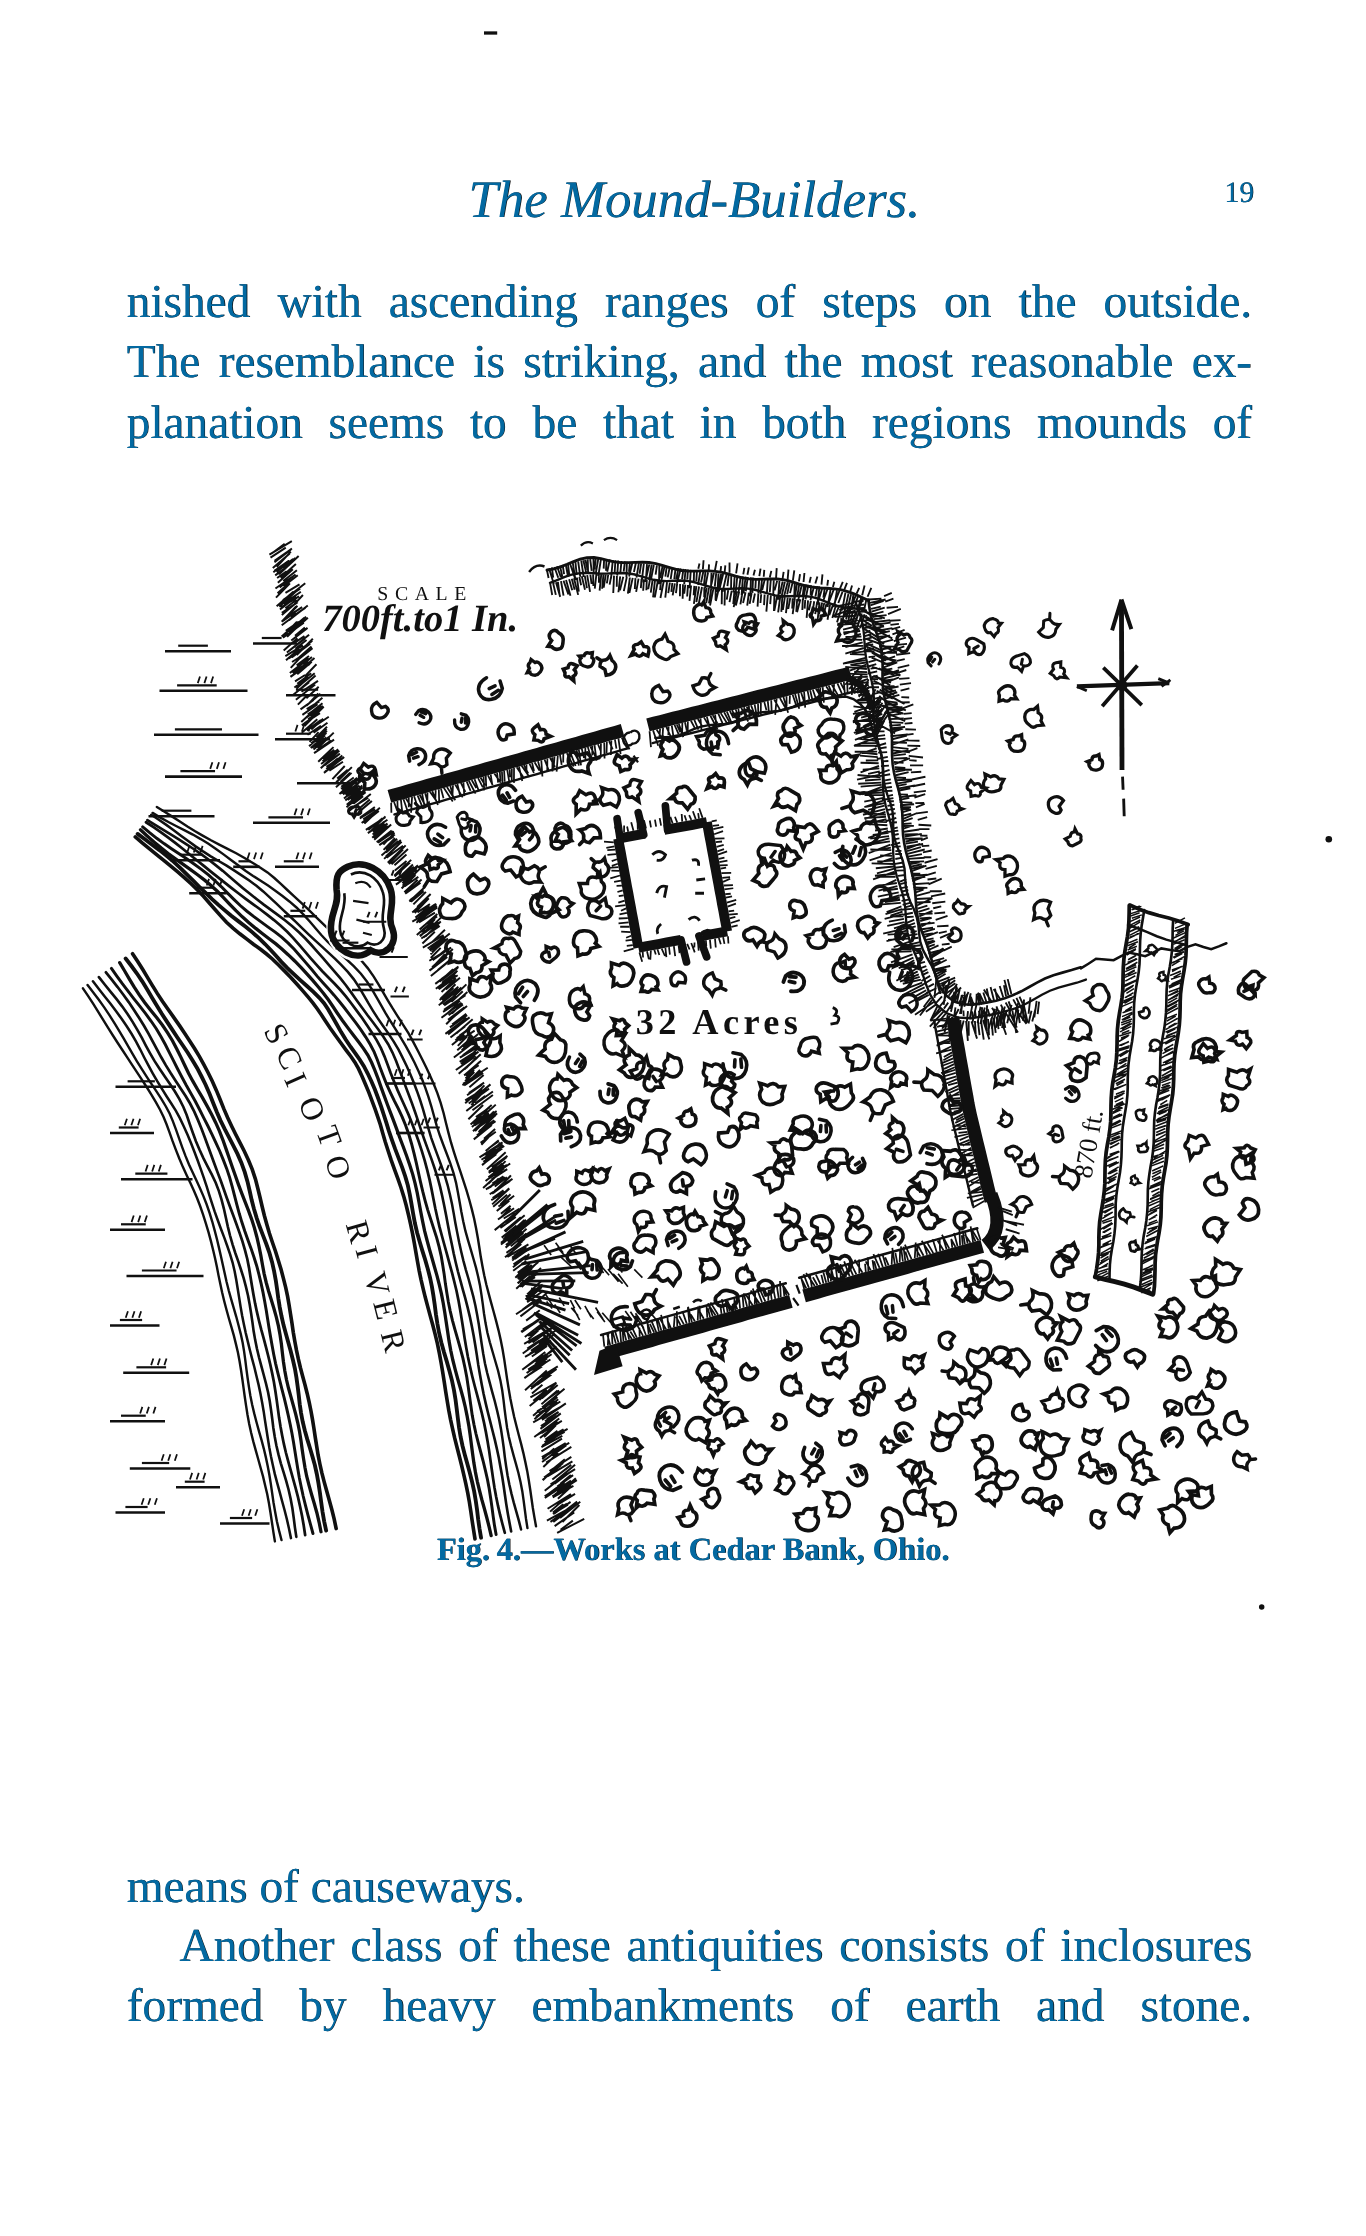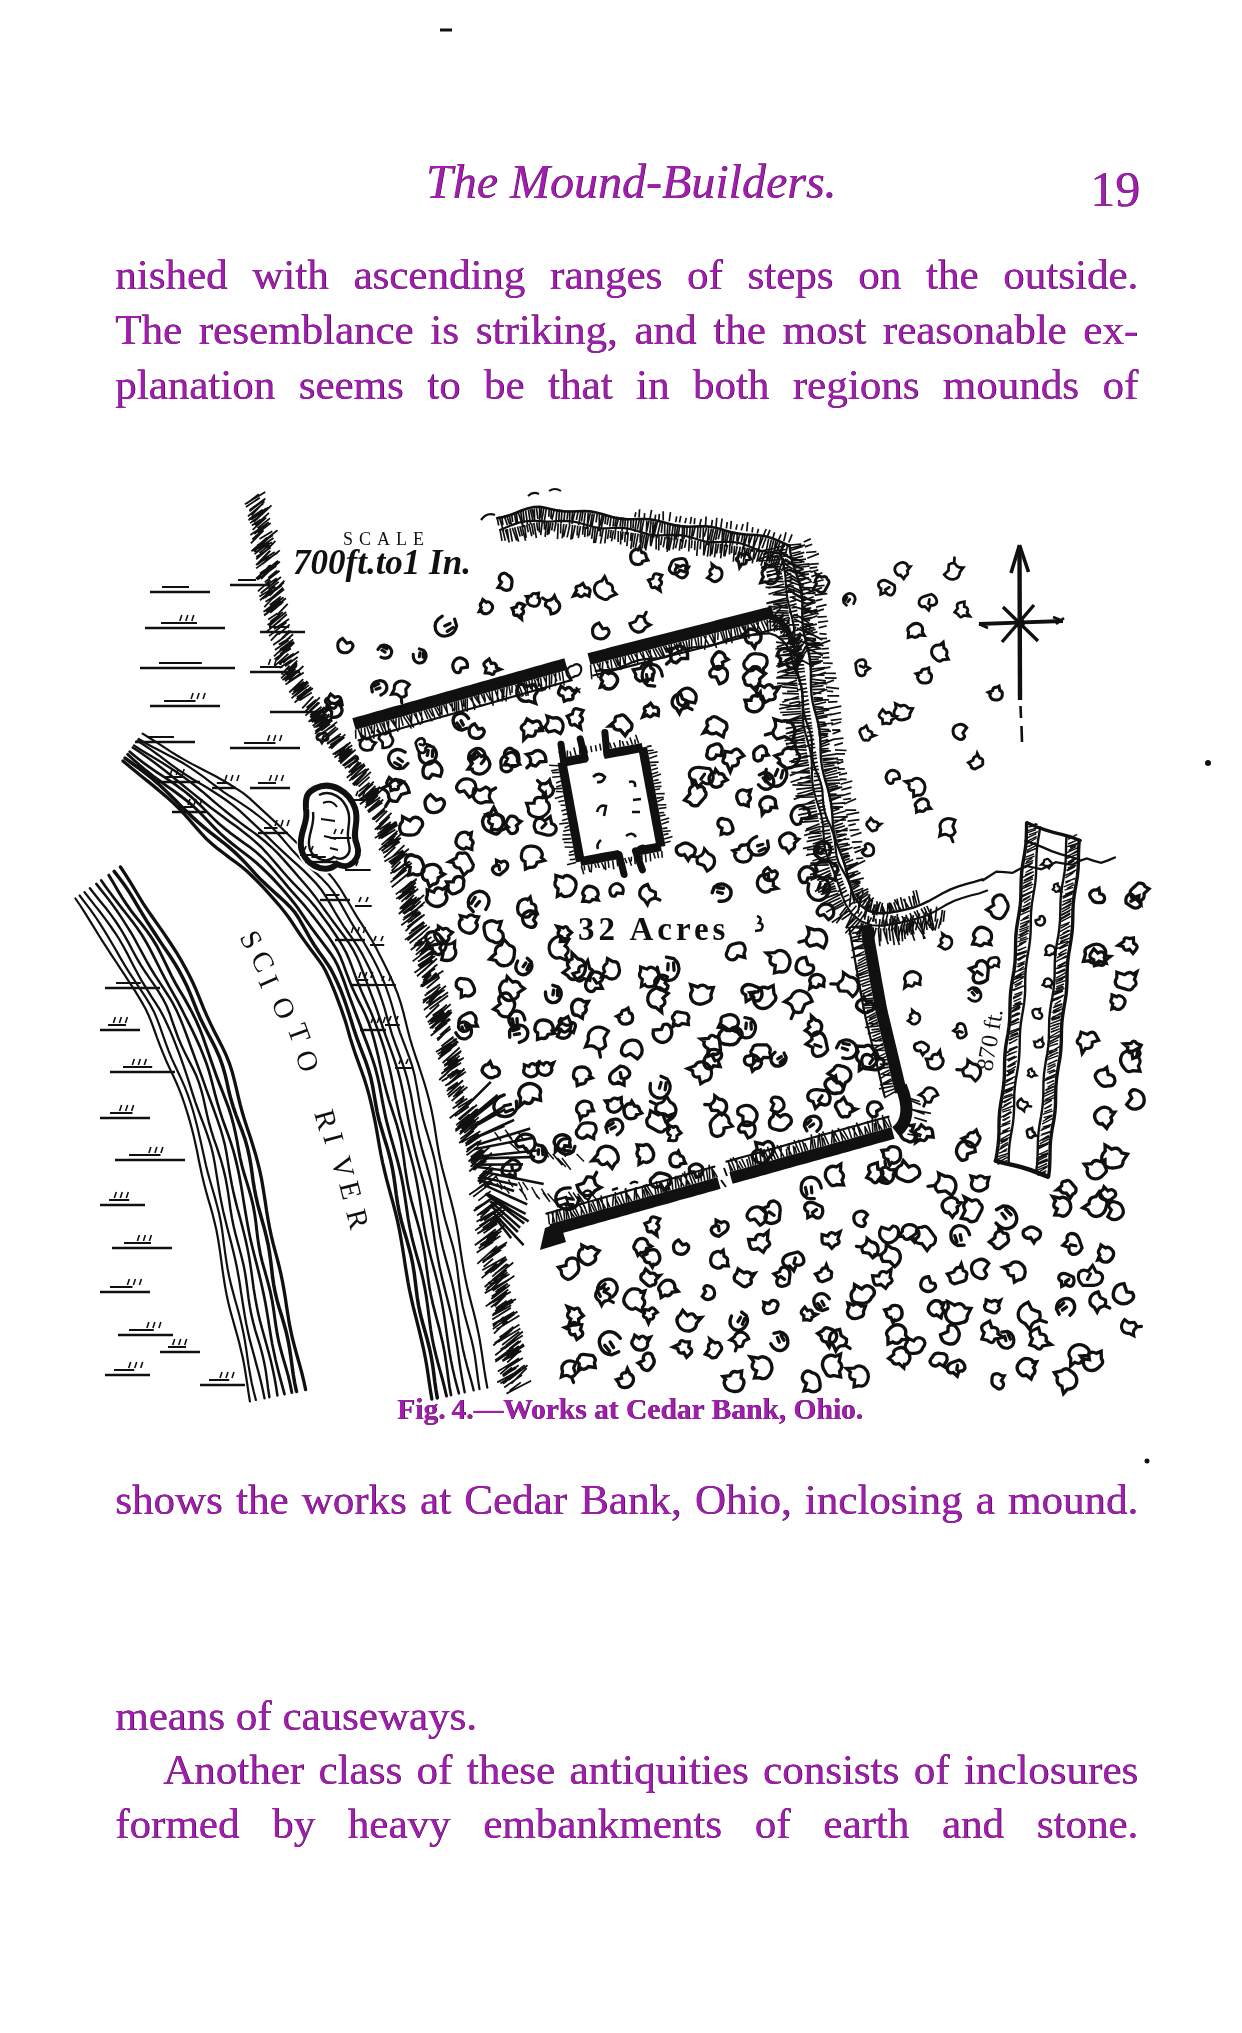--- a/index.html
+++ b/index.html
@@ -1,29 +1,29 @@
 <!DOCTYPE html>
 <html><head>
 <meta charset="utf-8">
 <style>
 html,body{margin:0;padding:0;background:#ffffff;}
 #page{position:relative;width:1242px;height:2033px;background:#ffffff;overflow:hidden;
-      font-family:"Liberation Serif", serif;color:#a21caf;-webkit-font-smoothing:antialiased;}
+      font-family:"Liberation Serif", serif;color:#0369a1;-webkit-font-smoothing:antialiased;}
 #page div{text-shadow:0.5px 0 0 #111;}
 .line{position:absolute;left:115px;width:1023px;font-size:43px;white-space:nowrap;}
 .j{text-align:justify;text-align-last:justify;white-space:normal;}
 .j:after{content:"";display:inline-block;width:100%;}
 </style>
 </head>
 <body>
 <div id="page">
 
 <div style="position:absolute;left:0;top:154px;left:10px;width:1242px;text-align:center;font-style:italic;font-size:48px;letter-spacing:0px;">The Mound-Builders.</div>
 
-<div style="position:absolute;left:1040px;top:160px;width:100px;text-align:right;font-size:50px;">19</div>
+<div style="position:absolute;left:1040px;top:160px;width:100px;text-align:right;font-size:27px;">19</div>
 
 <div class="line j" style="top:305px;">The resemblance is striking, and the most reasonable ex-</div>
 <div class="line j" style="top:250px;">nished with ascending ranges of steps on the outside.</div>
 <div class="line j" style="top:360px;">planation seems to be that in both regions mounds of</div>
 
 <svg style="position:absolute;left:0;top:0" width="1242" height="2033" viewBox="0 0 1242 2033">
 
 <g>
         <path d="M497.3,518.3 L503.5,517.1 L509.6,515.3 L515.5,513 L521.4,510.5 L527.4,508.4 L533.6,507 L540,506.8 L546.3,507.9 L552.4,509.4 L558.6,510.8 L564.8,511.5 L571.2,511.5 L577.5,511.3 L583.9,511.1 L590.1,511.4 L596.2,512.4 L602.1,513.9 L608,515.7 L613.8,517.4 L619.8,518.6 L625.8,519.2 L631.9,519.2 L638,519 L644.2,519 L650.3,519.4 L656.4,520.4 L662.6,522 L668.7,523.8 L674.8,525.3 L681.1,526.3 L687.4,526.7 L693.7,526.5 L700.2,526.3 L706.7,526.4 L713.2,527.2 L719.6,528.7 L726,530.7 L732.3,532.5 L738.8,533.8 L745.3,534.5 L751.8,534.8 L758.5,535.3 L765.1,536.3 L771.4,538 L777.6,540.4 L783.7,543.2 L789.7,546" fill="none" stroke="#101010" stroke-width="2.6" stroke-linecap="round"></path>
         <path d="M500,529.9 L505.9,527.6 L511.8,525.1 L517.8,522.9 L524,521.5 L530.1,520.9 L535.9,520.8 L540.8,521.1 L545.5,521.5 L551.1,521.5 L557.3,521.2 L563.7,520.9 L570,521.1 L576.2,522.1 L582.3,523.7 L588.3,525.5 L594.2,527.1 L600.2,528 L606.3,528.3 L612.4,528 L618.6,527.8 L624.6,528.1 L630.6,529.1 L636.5,530.8 L642.4,532.6 L648.4,534.3 L654.6,535.2 L660.9,535.4 L667.3,535.1 L673.7,534.8 L680,535.1 L686.2,536.1 L692.3,537.8 L698.5,539.7 L704.7,541.3 L711.2,542.1 L717.8,542.1 L724.5,541.8 L731.1,541.8 L737.6,542.6 L743.7,544.2 L749.4,546.4 L755,548.8 L760.9,550.7 L767.4,552 L774,552.7 L780.7,553.6 L787.1,555" fill="none" stroke="#101010" stroke-width="2.2" stroke-linecap="round"></path>
@@ -736,17 +736,16 @@
 
 <g>
         <path d="M440,30 h12" stroke="#101010" stroke-width="3"></path>
         <circle cx="1208" cy="763" r="3" fill="#101010"></circle>
         <circle cx="1147" cy="1461" r="2.5" fill="#101010"></circle>
       </g>
 </svg>
 
 <div style="position:absolute;left:0;top:1393px;width:1260px;text-align:center;font-size:29.5px;font-weight:bold;">Fig. 4.—Works at Cedar Bank, Ohio.</div>
 
-<div class="line j" style="top:1475px;">shows the works at Cedar Bank, Ohio, inclosing a mound.</div>
 <div class="line" style="top:1691px;">means of causeways.</div>
 <div class="line j" style="top:1745px;left:163px;width:975px;">Another class of these antiquities consists of inclosures</div>
 <div class="line j" style="top:1799px;">formed by heavy embankments of earth and stone.</div>
 </div>
 
 </body></html>

